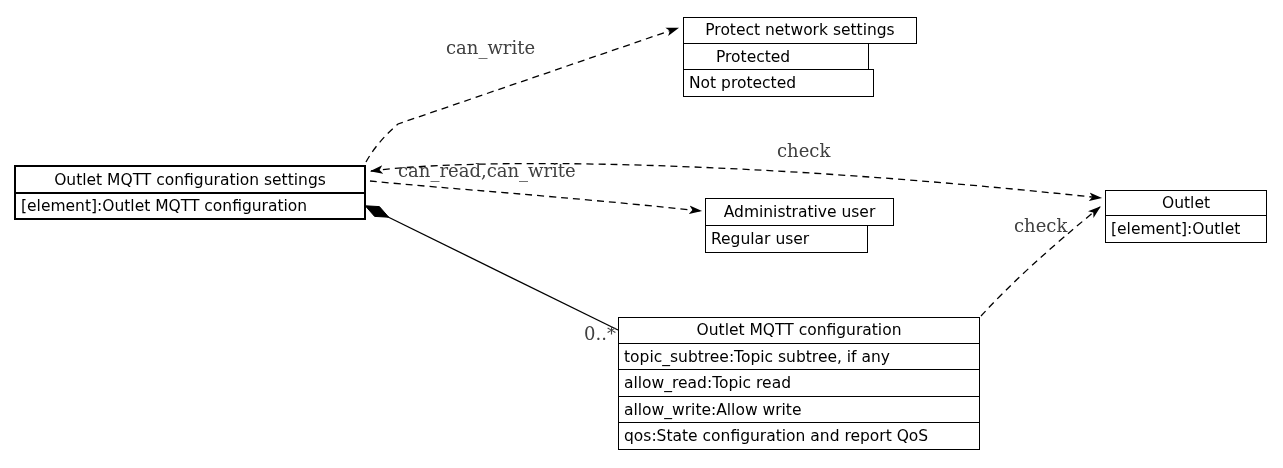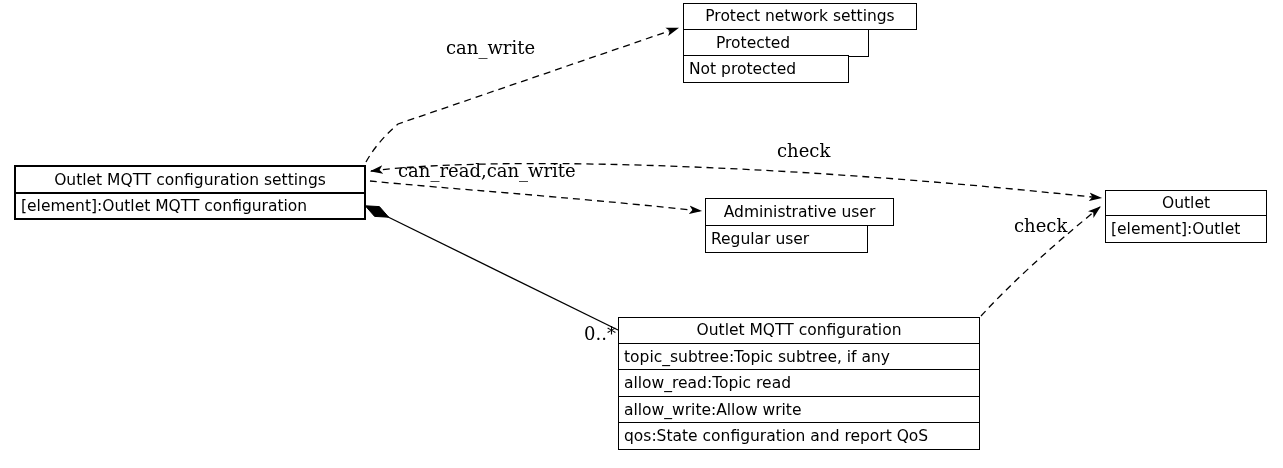--- a/index.html
+++ b/index.html
@@ -24,21 +24,21 @@
   }
   .cell + .cell{margin-top:-1.5px;}
   .hdr{text-align:center;}
   .rowc{text-align:left;}
   .thick .cell{border-width:2px;}
   .thick .cell + .cell{margin-top:-2px;}
   .elabel{
     position:absolute;
     font-family:"DejaVu Serif",serif;
     font-size:18px;
-    color:#000000;
+    color:#404040;
     white-space:nowrap;
     line-height:1;
   }
 </style>
 </head>
 <body>
 
 <div id="canvas">
 
   <svg id="edges" viewBox="0 0 1283 468" xmlns="http://www.w3.org/2000/svg">
@@ -58,24 +58,24 @@
 
     <path d="M384,215 L618,330" fill="none" stroke="#000000" stroke-width="1.3"></path>
     <polygon points="365.3,205.8 379.4,206.6 388.7,217.2 374.6,216.4" fill="#000000" stroke="#000000"></polygon>
   </svg>
 
   <div class="node thick" style="left:14px;top:165px;">
     <div class="cell hdr" style="width:352px;height:29px;line-height:26px;">Outlet MQTT configuration settings</div>
     <div class="cell rowc" style="width:352px;height:28px;line-height:25px;">[element]:Outlet MQTT configuration</div>
   </div>
 
-  <div class="node" style="left:683px;top:3px;">
+  <div class="node" style="left:683px;top:17px;">
     <div class="cell hdr" style="width:234px;height:27px;line-height:25px;">Protect network settings</div>
     <div class="cell rowc" style="width:186px;height:28px;line-height:26px;padding-left:32px;">Protected</div>
-    <div class="cell rowc" style="width:166px;height:28px;line-height:26px;">Not protected</div>
+    <div class="cell rowc" style="width:191px;height:28px;line-height:26px;">Not protected</div>
   </div>
 
   <div class="node" style="left:705px;top:198px;">
     <div class="cell hdr" style="width:189px;height:28px;line-height:26px;">Administrative user</div>
     <div class="cell rowc" style="width:163px;height:28px;line-height:26px;">Regular user</div>
   </div>
 
   <div class="node" style="left:618px;top:317px;">
     <div class="cell hdr" style="width:362px;height:27px;line-height:25px;">Outlet MQTT configuration</div>
     <div class="cell rowc" style="width:362px;height:28px;line-height:26px;">topic_subtree:Topic subtree, if any</div>

